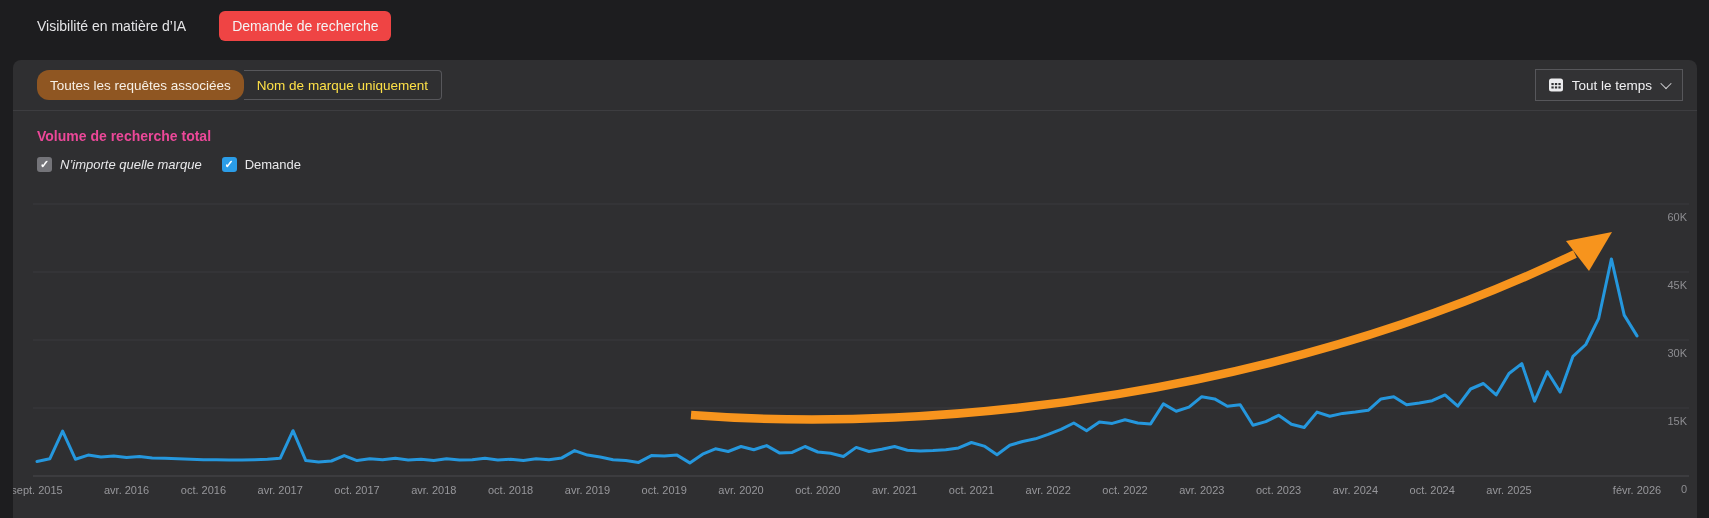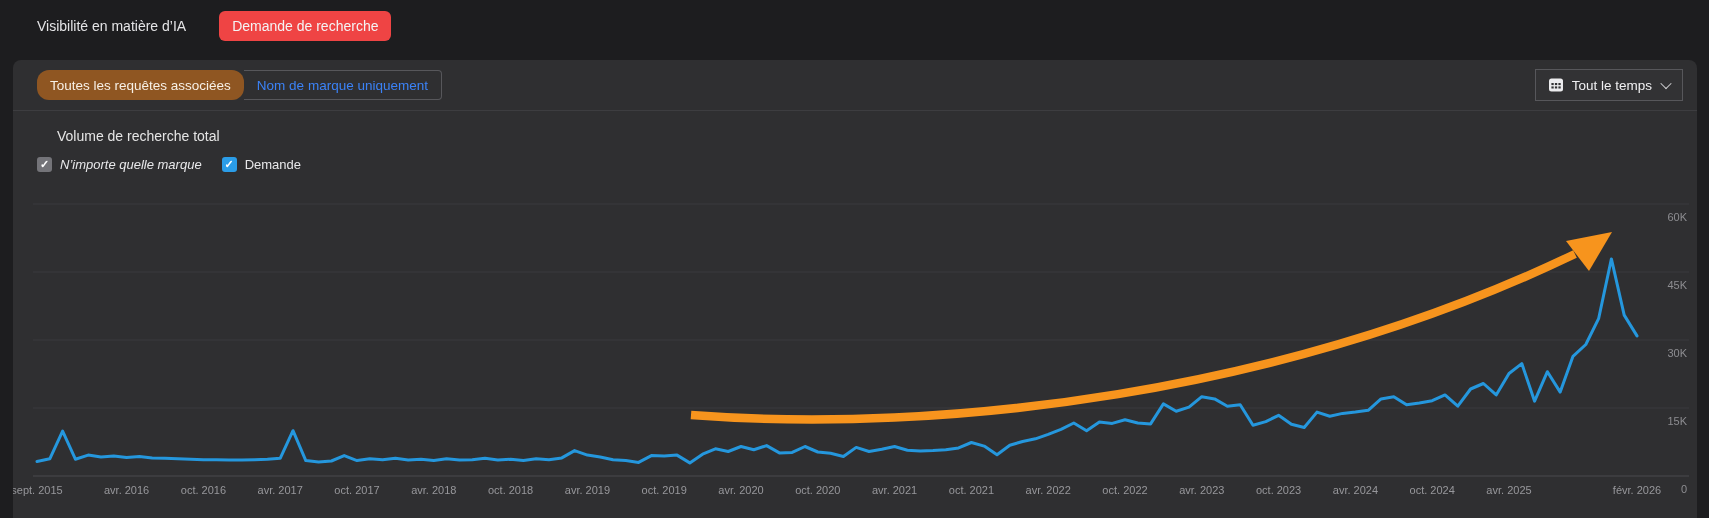--- a/index.html
+++ b/index.html
@@ -6,29 +6,29 @@
     font-family:"Liberation Sans", sans-serif;-webkit-font-smoothing:antialiased;}
   .tabs-row{display:flex;align-items:center;gap:20px;padding:11px 0 9px 24px;}
   .tab{font-size:14px;color:#e4e4e6;padding:7px 13px;border-radius:6px;cursor:pointer;white-space:nowrap;}
   .tab.selected{background:#ef4444;color:#f4f4f5;}
   .panel{position:absolute;left:13px;right:12px;top:60px;bottom:0;background:#2f2f31;
     border-radius:8px 8px 0 0;}
   .toolbar{display:flex;align-items:center;padding:10px 14px 10px 24px;height:30px;}
   .seg-group{display:flex;align-items:stretch;height:30px;}
   .seg{display:flex;align-items:center;font-size:13.5px;padding:0 13px;cursor:pointer;white-space:nowrap;}
   .seg.selected{border-radius:12px;color:#f7f0e6;}
-  .seg.plain{border:1px solid #57575b;border-left:none;border-radius:0 4px 4px 0;color:#3b82f6;text-align:center;}
+  .seg.plain{border:1px solid #57575b;border-left:none;border-radius:0 4px 4px 0;color:#fde047;text-align:center;}
   .toolbar-right{margin-left:auto;display:flex;gap:8px;}
   .btn{display:flex;align-items:center;gap:8px;height:30px;padding:0 12px;border:1px solid #57575b;
     border-radius:0;background:#323234;color:#f0f0f2;font-size:13.5px;cursor:pointer;white-space:nowrap;}
   .chev{width:7px;height:7px;border-right:1.6px solid #cfcfd2;border-bottom:1.6px solid #cfcfd2;
     transform:rotate(45deg) translate(-1px,-1px);margin-left:2px;}
   .divider{border-top:1px solid #3d3d40;}
   .chart-head{padding:17px 24px 0 24px;}
-  .chart-title{font-size:14px;font-weight:normal;color:#e5e5e5;margin-left:20px;}
+  .chart-title{font-size:14px;font-weight:bold;color:#ec4899;}
   .legend-row{display:flex;align-items:center;gap:20px;margin-top:13px;}
   .legend-item{display:flex;align-items:center;gap:8px;cursor:pointer;}
   .cbox{width:15px;height:15px;border-radius:3px;display:flex;align-items:center;justify-content:center;}
   .cbox .mark{color:#fff;font-size:11px;font-weight:bold;line-height:1;}
   .legend-label{font-size:13px;color:#e8e8ea;}
   .legend-label.it{font-style:italic;}
   .chart-wrap{margin-top:10px;}
   svg text{font-family:"Liberation Sans", sans-serif;}
   .axis-text{fill:#97979b;font-size:11px;}
   .ylab{fill:#8d8d91;font-size:11px;}

